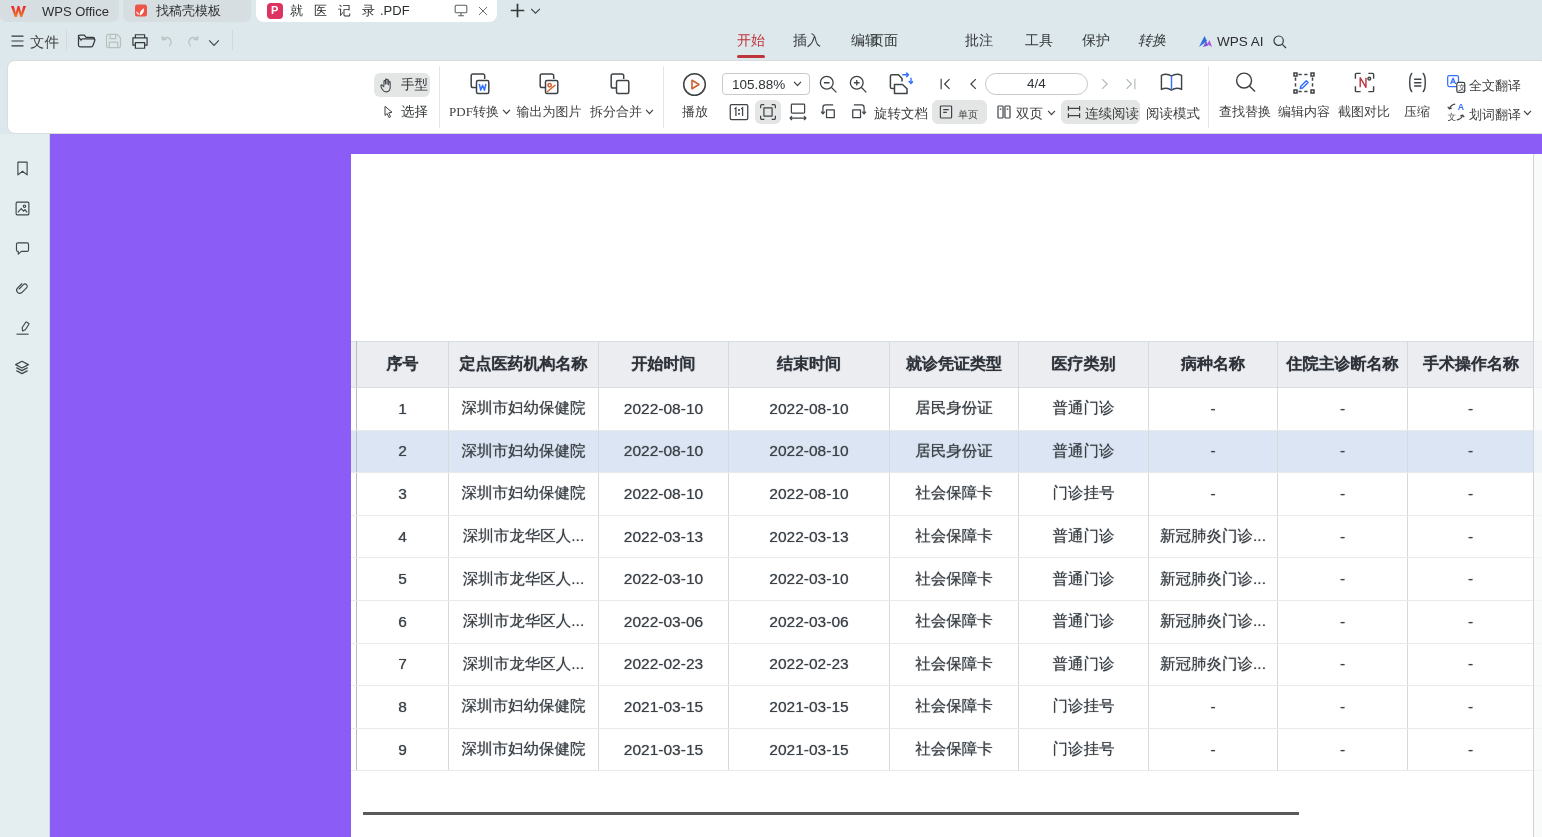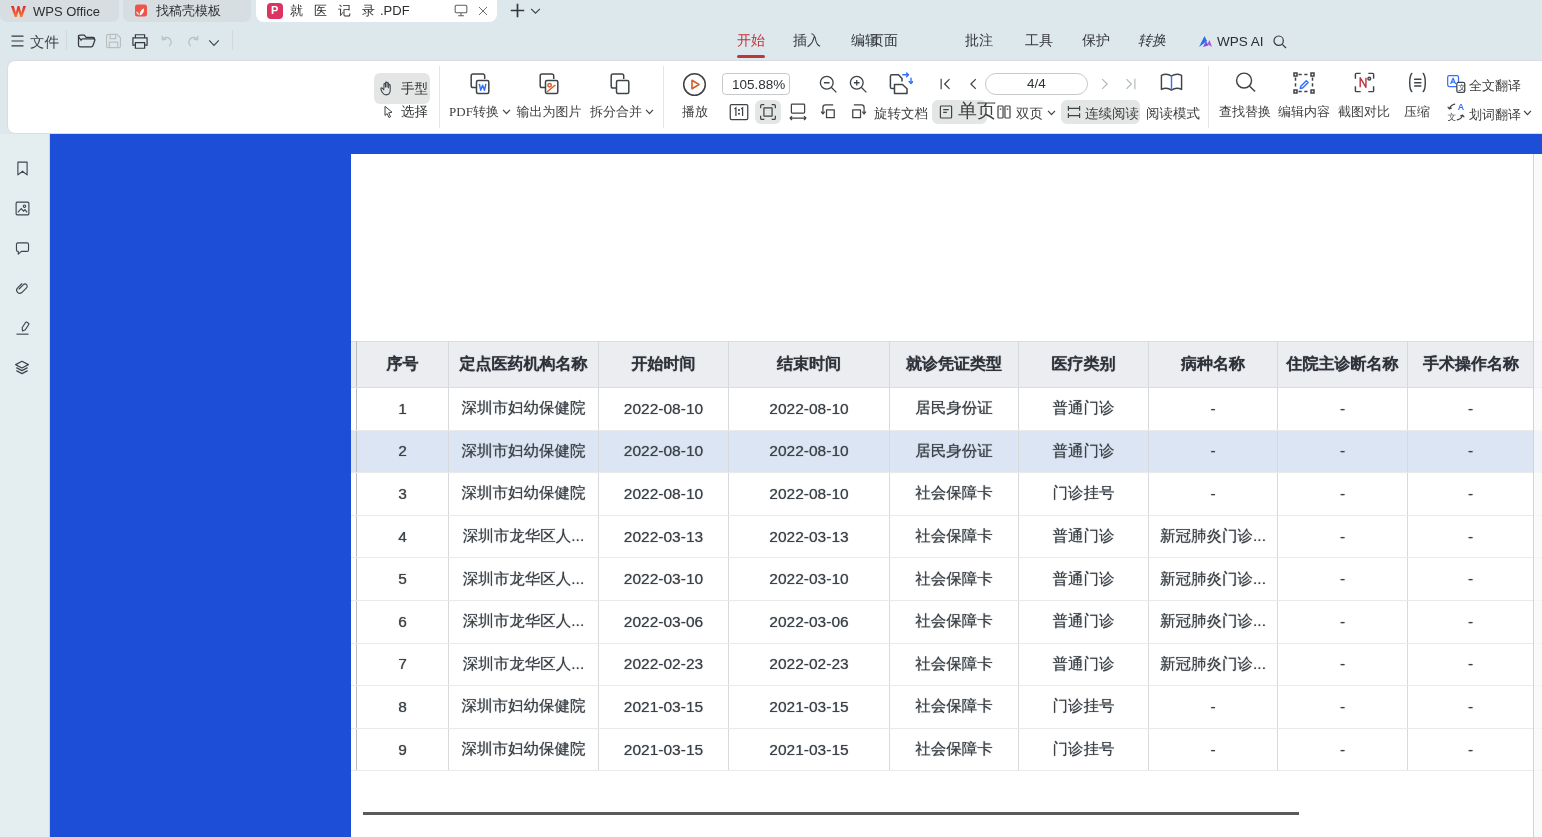--- a/index.html
+++ b/index.html
@@ -10,21 +10,21 @@
 #tab3{background:#ffffff;height:22px;border-radius:0 0 8px 8px;}
 
 #menubar{position:absolute;left:0;top:20px;width:1542px;height:40px;}
 .mtab{position:absolute;top:0;height:40px;line-height:40px;font-size:14px;color:#333638;text-align:center;}
 
 #ribbon{position:absolute;left:7px;top:60px;width:1541px;height:74px;background:#fff;border:1px solid #d9dddd;border-radius:8px;}
 .rlabel{position:absolute;font-size:13px;color:#404040;white-space:nowrap;font-family:Liberation Serif, serif;}
 .pressed{background:#e4e6e6;border-radius:6px;}
 .rsep{position:absolute;width:1px;background:#e4e7e7;top:66px;height:62px;}
 
-#main{position:absolute;left:0;top:134px;width:1542px;height:703px;background:#1d4ed8;}
+#main{position:absolute;left:0;top:134px;width:1542px;height:703px;background:#8b5cf6;}
 #sidebar{position:absolute;left:0;top:0;width:50px;height:703px;background:#e4eef0;border-right:1px solid #ccd7da;}
 #page{position:absolute;left:351px;top:20px;width:1191px;height:683px;background:#ffffff;}
 #strip{position:absolute;left:1534px;top:20px;width:8px;height:683px;background:rgba(246,249,250,0.72);}
 
 #tbl{position:absolute;left:0;top:187px;width:1191px;border-collapse:collapse;table-layout:fixed;}
 #tbl td{border-right:1px solid #d7dadd;border-bottom:1px solid #e8eaec;text-align:center;vertical-align:middle;color:#3a4046;font-size:15.5px;overflow:hidden;white-space:nowrap;text-shadow:0 0 1px rgba(58,64,70,.75);}
 #tbl tr.hd td{background:#ebedf1;font-weight:bold;font-size:16px;color:#2d3138;border-top:1px solid #d9dce0;border-bottom:1px solid #d9dce0;height:46px;}
 #tbl tr.dt td{height:42.6px;}
 #tbl tr.blue td{background:#dbe5f3;}
 #tbl td.c0{border-right:1px solid #b9bcbf;}
@@ -37,21 +37,21 @@
   <div class="tab" id="tab1" style="left:0px;width:119px;border-radius:0 0 7px 7px;">
     <svg width="17" height="13" viewBox="0 0 34 26" style="margin-left:10px">
       <defs>
           <linearGradient id="wg" x1="0" y1="0" x2="0" y2="1">
             <stop offset="0" stop-color="#e8232d"></stop>
             <stop offset="1" stop-color="#f07f2c"></stop>
           </linearGradient>
         </defs>
       <path d="M2 2 L9.5 24 L13.5 24 L17 12 L20.5 24 L24.5 24 L32 2 L26.5 2 L22.5 15.5 L18.7 2 L15.3 2 L11.5 15.5 L7.5 2 Z" fill="url(#wg)"></path>
     </svg>
-    <span style="margin-left:6px">WPS Office</span>
+    <span style="margin-left:15px">WPS Office</span>
   </div>
   <div class="tab" id="tab2" style="left:123px;width:128px;">
     <svg width="16" height="16" viewBox="0 0 32 32" style="margin-left:10px">
       <path d="M4 8 a5 5 0 0 1 5-5 h14 a5 5 0 0 1 5 5 v14 a5 5 0 0 1-5 5 H9 c-3.5 0-5-1.5-5-5 Z" fill="#ec5548"></path>
       <path d="M13.5 25 c-.8-5.5 2.2-11.5 8-14.5 c1.5 6.5-2 12.5-8 14.5 Z" fill="#fff"></path>
       <path d="M12 24 c-3.5-.8-5.8-3.6-5.6-7.2 c3.6.6 6 3.4 5.8 7 Z" fill="#ffd9d4"></path>
     </svg>
     <span style="margin-left:7px">找稿壳模板</span>
   </div>
   <div class="tab" id="tab3" style="left:256px;width:241px;">
@@ -127,21 +127,21 @@
   <span style="position:absolute;left:1217px;top:14px;font-size:13.5px;color:#2b2e30;">WPS AI</span>
   <svg width="16" height="16" viewBox="0 0 24 24" style="position:absolute;left:1272px;top:14px;stroke:#36393b;fill:none;stroke-width:1.8">
     <circle cx="10" cy="10" r="7"></circle>
       <path d="M15.5 15.5 L21 21"></path>
   </svg>
 </div>
 
 <div id="ribbon"></div>
 <div id="ribbonitems" style="position:absolute;left:0;top:0;width:1542px;height:134px;">
 
-  <div class="pressed" style="position:absolute;left:374px;top:73px;width:56px;height:31px;display:flex;align-items:center;">
+  <div class="pressed" style="position:absolute;left:374px;top:73px;width:56px;height:24px;display:flex;align-items:center;">
     <svg width="17" height="17" viewBox="0 0 24 24" style="margin-left:5px" fill="none" stroke="#3e4347" stroke-width="1.5" stroke-linecap="round" stroke-linejoin="round">
       <path d="M7 11.8 V6.2 a1.1 1.1 0 0 1 2.2 0 V10 m0-5.9 a1.1 1.1 0 0 1 2.2 0 V10 m0-4.9 a1.1 1.1 0 0 1 2.2 0 V11 m0-3.4 a1.1 1.1 0 0 1 2.2 0 v6.9 c0 4-2.3 6.5-5.8 6.5 -2.4 0-3.8-1.2-5-3 -1-1.5-2.1-3.8-2.3-5.5 -.2-1.1 1-1.8 1.9-1 l2.4 2.3"></path>
     </svg>
     <span style="margin-left:5px;font-size:13.5px;color:#303436">手型</span>
   </div>
   <div style="position:absolute;left:374px;top:100px;width:56px;height:24px;display:flex;align-items:center;">
     <svg width="16" height="16" viewBox="0 0 24 24" style="margin-left:6px" fill="none" stroke="#3e4347" stroke-width="1.5" stroke-linejoin="round">
       <path d="M7.5 3.5 L18 12.3 L13 13.3 L15.8 19.2 L13.4 20.3 L10.6 14.3 L7.5 17.2 Z"></path>
     </svg>
     <span style="margin-left:5px;font-size:13.5px;color:#303436">选择</span>
@@ -170,21 +170,21 @@
   <div class="rlabel" style="left:586px;top:103px;width:72px;display:flex;align-items:center;justify-content:center;">拆分合并<svg width="9" height="6" viewBox="0 0 10 7" style="margin-left:3px" fill="none" stroke="#3e4347" stroke-width="1.4">
         <path d="M1 1 L5 5.5 L9 1"></path>
       </svg></div>
   <div class="rsep" style="left:663px;"></div>
 
   <svg width="25" height="25" viewBox="0 0 25 25" style="position:absolute;left:682px;top:72px" fill="none">
     <circle cx="12.5" cy="12.5" r="10.8" stroke="#3e4347" stroke-width="1.5"></circle>
     <path d="M10 8.2 L17 12.5 L10 16.8 Z" stroke="#cf6030" stroke-width="1.6" stroke-linejoin="round"></path>
   </svg>
   <div class="rlabel" style="left:681px;top:103px;width:28px;text-align:center;">播放</div>
-  <div style="position:absolute;left:722px;top:73px;width:68px;height:22px;border:1px solid #c6caca;border-radius:4px;background:#fff;display:flex;align-items:center;">
+  <div style="position:absolute;left:722px;top:73px;width:88px;height:22px;border:1px solid #c6caca;border-radius:4px;background:#fff;display:flex;align-items:center;">
     <span style="font-size:13.5px;color:#2e3234;margin-left:9px;">105.88%</span>
     <svg width="9" height="6" viewBox="0 0 10 7" style="margin-left:8px" fill="none" stroke="#3e4347" stroke-width="1.4">
         <path d="M1 1 L5 5.5 L9 1"></path>
       </svg>
   </div>
   <svg width="21" height="21" viewBox="0 0 24 24" style="position:absolute;left:818px;top:74px" fill="none" stroke="#3e4347" stroke-width="1.5">
     <circle cx="10" cy="10" r="7.3"></circle>
       <path d="M15.4 15.4 L21 21 M6.8 10 h6.4"></path>
   </svg>
   <svg width="21" height="21" viewBox="0 0 24 24" style="position:absolute;left:848px;top:74px" fill="none" stroke="#3e4347" stroke-width="1.5">
@@ -240,21 +240,21 @@
   <svg width="25" height="24" viewBox="0 0 26 25" style="position:absolute;left:1159px;top:71px" fill="none" stroke="#3e4347" stroke-width="1.5" stroke-linejoin="round">
     <path d="M2.5 4.5 C6 2.8 9.8 3 13 5.2 c3.2-2.2 7-2.4 10.5-.7 V19.2 c-3.5-1.7-7.3-1.5-10.5.7 -3.2-2.2-7-2.4-10.5-.7 Z"></path>
     <path d="M13 5.2 V19.9" stroke="#3370ff"></path>
   </svg>
 
   <div class="pressed" style="position:absolute;left:932px;top:100px;width:55px;height:24px;"></div>
   <svg width="16" height="16" viewBox="0 0 20 20" style="position:absolute;left:938px;top:104px" fill="none" stroke="#3e4347" stroke-width="1.5" stroke-linejoin="round">
     <rect x="3" y="2.5" width="14" height="15" rx="1"></rect>
       <path d="M6.5 7 h7 M6.5 10.5 h4.5"></path>
   </svg>
-  <span class="rlabel" style="left:958px;top:98px;font-size:19px;">单页</span>
+  <span class="rlabel" style="left:958px;top:108px;font-size:10px;">单页</span>
   <svg width="16" height="16" viewBox="0 0 20 20" style="position:absolute;left:996px;top:104px" fill="none" stroke="#3e4347" stroke-width="1.5" stroke-linejoin="round">
     <rect x="2.5" y="2.5" width="6.3" height="15" rx="1"></rect>
       <rect x="11.2" y="2.5" width="6.3" height="15" rx="1"></rect>
       <path d="M4.7 6.5 h2 M13.4 6.5 h2"></path>
   </svg>
   <span class="rlabel" style="left:1016px;top:105px;font-size:13.5px;">双页</span>
   <svg width="9" height="6" viewBox="0 0 10 7" style="position:absolute;left:1047px;top:110px" fill="none" stroke="#3e4347" stroke-width="1.4">
       <path d="M1 1 L5 5.5 L9 1"></path>
     </svg>
   <div class="pressed" style="position:absolute;left:1061px;top:100px;width:79px;height:24px;"></div>

